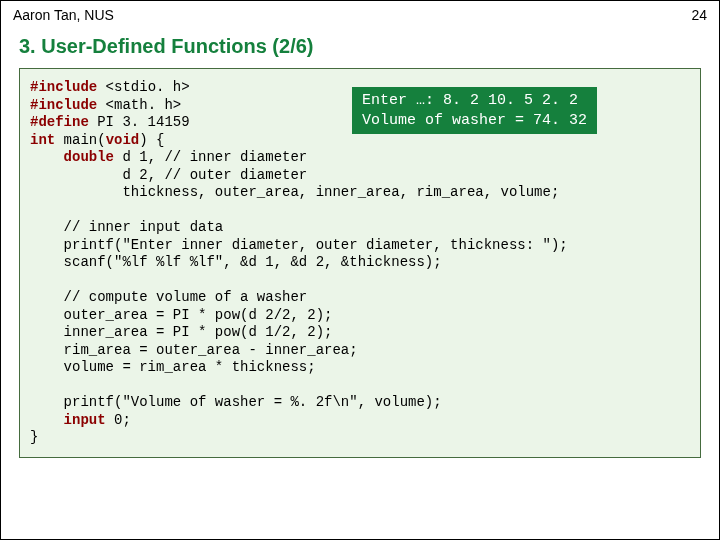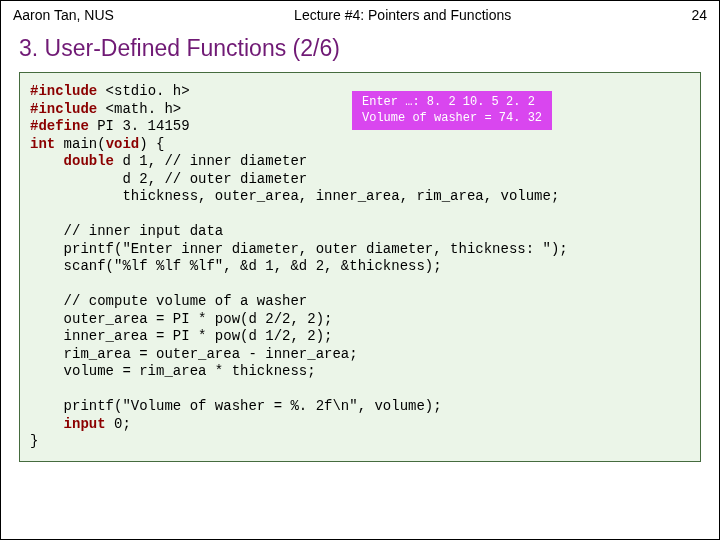--- a/index.html
+++ b/index.html
@@ -15,24 +15,24 @@
       display: flex;
       justify-content: space-between;
       padding: 6px 12px 8px 12px;
       font-size: 14px;
       color: #000;
     }
     .header-left { text-align: left; }
     .header-center { text-align: center; flex: 1; }
     .header-right { text-align: right; }
     .title {
-      font-size: 23px;
-      font-weight: normal;
+      font-size: 20px;
+      font-weight: bold;
       padding: 4px 18px 10px 18px;
-      color: #701a75;
+      color: #15803d;
     }
     .code-box {
       margin: 0 18px 10px 18px;
       background: #ebf5e8;
       border: 1px solid #456b3e;
       padding: 10px 10px 10px 10px;
       font-family: "Courier New", monospace;
       font-size: 14px;
       line-height: 1.25;
       position: relative;
@@ -47,36 +47,35 @@
       border: 1px solid #000;
       padding: 2px 10px;
       font-family: Arial, sans-serif;
       font-size: 14px;
       font-weight: normal;
     }
     .output-badge {
       position: absolute;
       top: 18px;
       left: 332px;
-      background: #d946ef;
+      background: #15803d;
       color: #ffffff;
       font-family: "Courier New", monospace;
-      font-size: 12px;
+      font-size: 15px;
       padding: 4px 10px;
       white-space: pre;
       line-height: 1.3;
     }
     .output-input { color: #ffffff; }
   </style>
 </head>
 <body>
 
 <div class="header">
   <div class="header-left">Aaron Tan, NUS</div>
-  <div class="header-center">Lecture #4: Pointers and Functions</div>
   <div class="header-right">24</div>
 </div>
 
 <div class="title">3. User-Defined Functions (2/6)</div>
 
 <div class="code-box"><span class="kw">#include</span><span> &lt;stdio. h&gt;</span>
 <span class="kw">#include</span><span> &lt;math. h&gt;</span>
 <span class="kw">#define</span><span> PI 3. 14159</span>
 <span class="kw">int</span><span> main(</span><span class="kw">void</span><span>) {</span>
 <span>    </span><span class="kw">double</span><span> d 1, // inner diameter</span>

